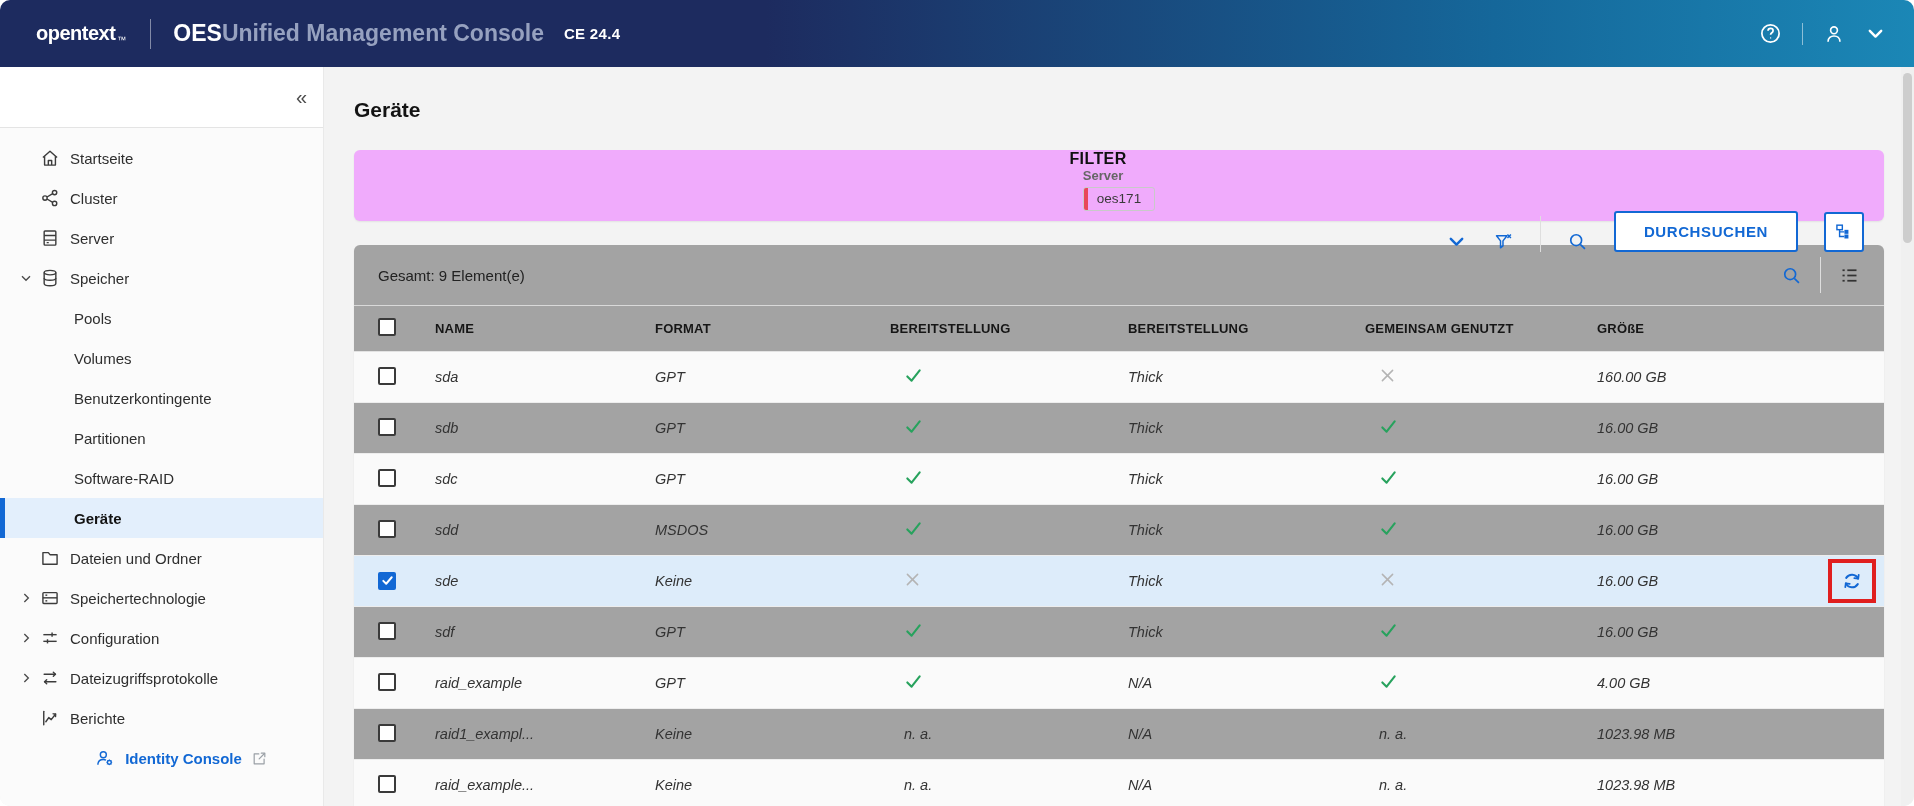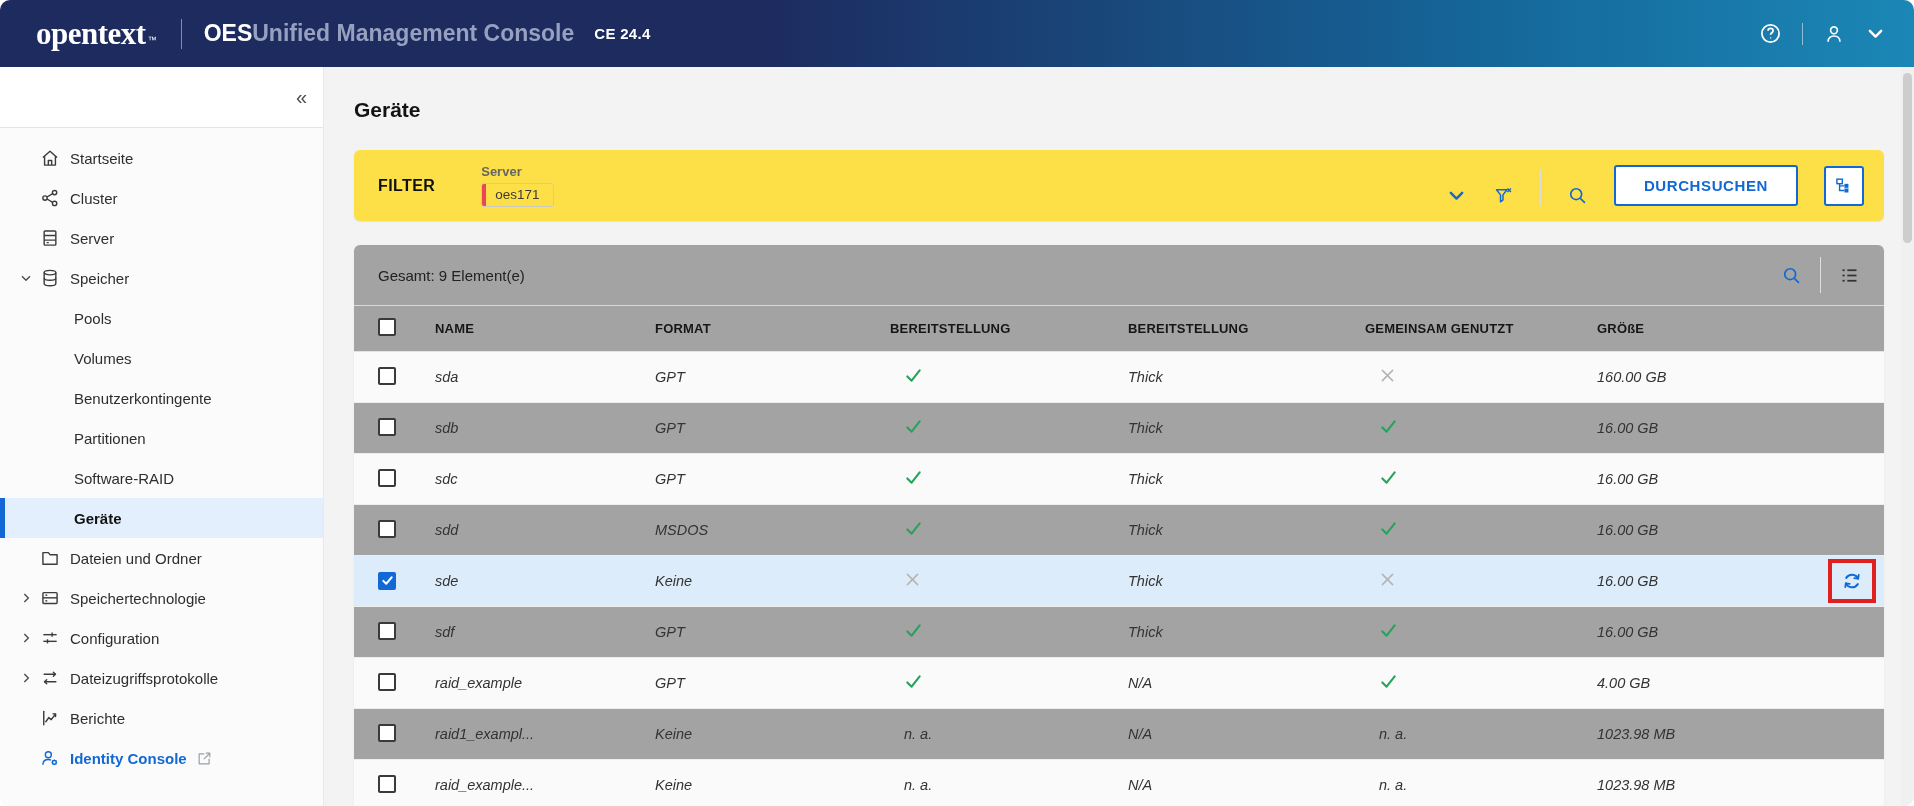--- a/index.html
+++ b/index.html
@@ -4,21 +4,21 @@
 <style>
   * { margin:0; padding:0; box-sizing:border-box; }
   html,body { background:#ffffff; font-family:"Liberation Sans", sans-serif; }
   .app { width:1914px; height:806px; position:relative; overflow:hidden; border-radius:10px;
          background:#f3f3f3; }
 
   
   .hdr { height:67px; display:flex; align-items:center; padding:0 28px 0 36px;
          background:linear-gradient(90deg,#1d2b5f 0%,#1d2b5f 40%,#15679a 78%,#1b87b6 100%); }
   .brand { display:flex; align-items:center; }
-  .logo { color:#fff; font-weight:bold; font-size:31px; letter-spacing:-0.5px;font-family:Liberation Serif, serif; }
+  .logo { color:#fff; font-weight:bold; font-size:20px; letter-spacing:-0.5px; }
   .tm { color:#fff; font-size:9px; vertical-align:top; position:relative; top:6px; left:2px; }
   .brand-div { width:1px; height:30px; background:rgba(255,255,255,.45); margin:0 22px 0 26px; }
   .prod-bold { color:#fff; font-weight:bold; font-size:23px; }
   .prod { color:#96a1bf; font-weight:bold; font-size:23px; }
   .ver { color:#fff; font-weight:bold; font-size:15px; margin-left:20px; letter-spacing:.3px; }
   .hdr-right { margin-left:auto; display:flex; align-items:center; gap:20px; color:#fff; }
   .hdr-div { width:1px; height:22px; background:rgba(255,255,255,.5); }
   .hdr-right .icon { display:flex; cursor:pointer; }
 
   
@@ -30,30 +30,30 @@
   .collapse { font-size:20px; color:#4a4a4a; cursor:pointer; background:none; border:none; line-height:1; }
   nav { padding-top:10px; }
   .nav-item { height:40px; display:flex; align-items:center; position:relative; cursor:pointer;
               color:#2e2e2e; font-size:15px; padding-left:14px; }
   .nav-item .chev { width:24px; display:flex; justify-content:center; color:#4a4a4a; }
   .nav-item .nav-ico { width:30px; display:flex; justify-content:flex-start; color:#3c3c3c; padding-left:2px; }
   .nav-item .nav-label { margin-left:2px; white-space:nowrap; }
   .nav-item.sub { padding-left:72px; }
   .nav-item.selected { background:#e3effc; font-weight:bold; color:#121212; }
   .nav-item.selected::before { content:''; position:absolute; left:0; top:0; bottom:0; width:5px; background:#1268d4; }
-  .nav-item.link { color:#1268d4; font-weight:bold; }
+  .nav-item.link { color:#1268d4; font-weight:bold;justify-content:center; }
   .nav-item.link .nav-ico { color:#1268d4; }
   .ext { margin-left:9px; color:#9aa0a6; display:flex; }
 
   
   main { flex:1; padding:30px 30px 0 30px; position:relative; overflow:hidden; }
   h1 { font-size:21px; font-weight:bold; color:#131313; line-height:25px; margin-bottom:28px; }
 
-  .filter-card { height:71px; background:#fde047; border-radius:6px; display:flex; align-items:center;
-                 padding:0 20px; box-shadow:0 1px 2px rgba(0,0,0,.07); }
+  .filter-card { height:71px; background:#f0abfc; border-radius:6px; display:flex; align-items:center;
+                 padding:0 20px; box-shadow:0 1px 2px rgba(0,0,0,.07);flex-direction:column; }
   .filter-label { font-weight:bold; font-size:16px; color:#101010; letter-spacing:.4px; margin:0 46px 0 4px; }
   .filter-field { display:flex; flex-direction:column; gap:4px; }
   .field-label { font-size:13px; color:#666; font-weight:bold; }
   .chip { position:relative; border:1px solid #c9c9c9; border-radius:3px; padding:3px 13px 4px 13px;
           font-size:13.5px; color:#3a3a3a; width:max-content; cursor:pointer; }
   .chip::before { content:''; position:absolute; left:0; top:0; bottom:0; width:4px;
                   background:#e8475a; border-radius:2px 0 0 2px; }
   .filter-actions { margin-left:auto; display:flex; align-items:flex-end; gap:26px; }
   .blue { color:#1268d4; }
   .v-div { width:1px; height:36px; background:#dedede; }

